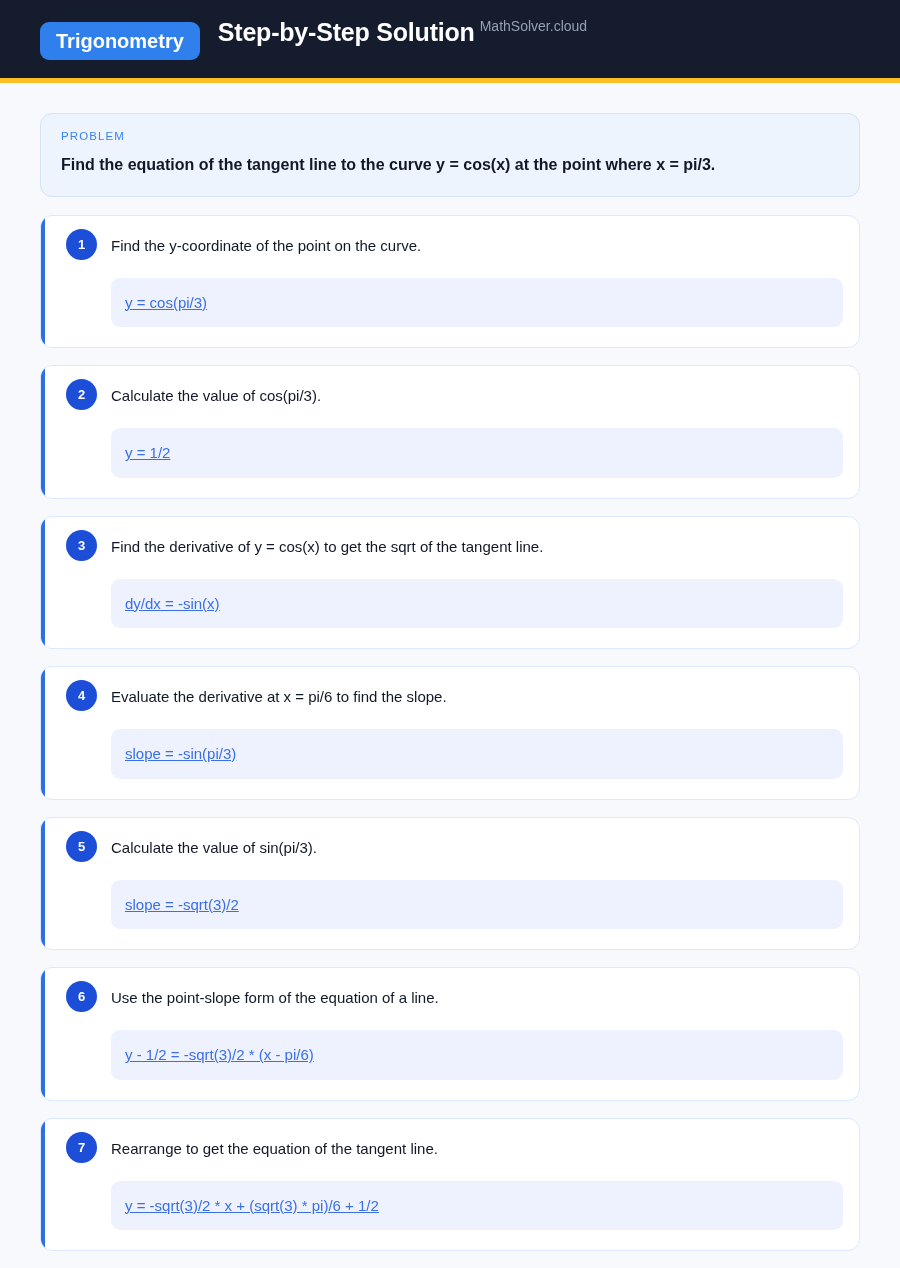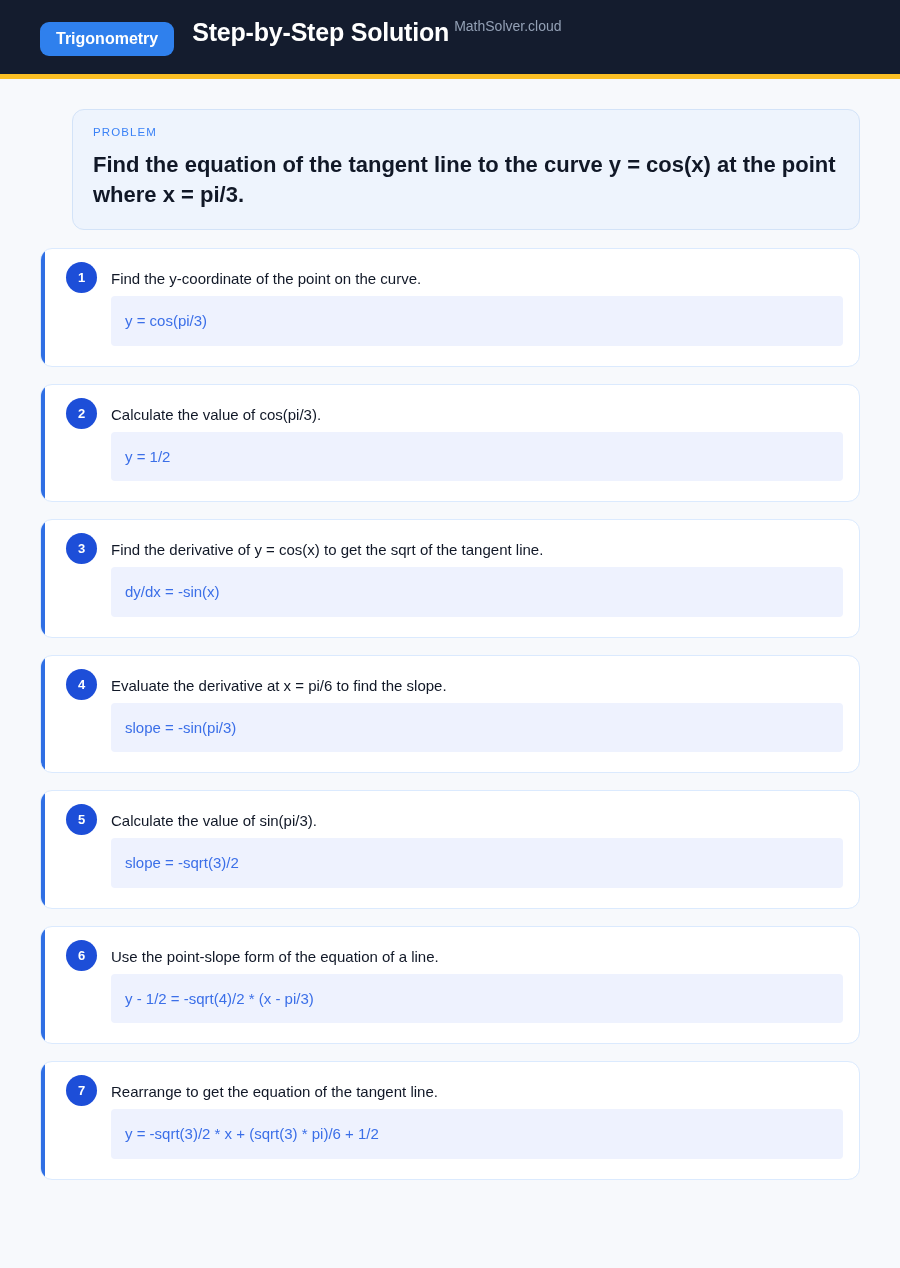--- a/index.html
+++ b/index.html
@@ -15,21 +15,21 @@
     background: #141c2e;
     border-bottom: 5px solid #fbbf24;
     padding: 16px 40px 18px 40px;
     display: flex;
     align-items: flex-start;
     gap: 18px;
   }
   .subject-badge {
     background: #2f80ed;
     color: #ffffff;
-    font-size: 16px;
+    font-size: 20px;
     font-weight: bold;
     padding: 9px 16px;
     border-radius: 9px;
     white-space: nowrap;
     margin-top: 6px;
     line-height: 1;
   }
   .header-text { display: flex; flex-direction: row; gap: 5px; padding-top: 2px; }
   .header-title {
     color: #ffffff;
@@ -51,31 +51,30 @@
     flex-direction: column;
   }
 
   
   .problem-card {
     background: #eef4fd;
     border: 1px solid #d3e3f8;
     border-radius: 12px;
     padding: 16px 20px 20px 20px;
     margin-bottom: 18px;
-    margin-left: 32px;
   }
   .problem-label {
     color: #3b82f6;
     font-size: 11.5px;
     letter-spacing: 1.1px;
     margin-bottom: 12px;
   }
   .problem-text {
     color: #111827;
-    font-size: 22px;
+    font-size: 16px;
     font-weight: bold;
     line-height: 1.35;
   }
 
   
   .step-card {
     position: relative;
     background: #ffffff;
     border: 1px solid #dbeafe;
     border-radius: 12px;
@@ -110,27 +109,28 @@
     margin-top: -3px;
   }
   .step-title {
     color: #111827;
     font-size: 15px;
     font-weight: normal;
     line-height: 1.3;
     padding-top: 4px;
   }
   .step-expr {
-    margin: 3px 0 0 54px;
+    margin: 18px 0 0 54px;
     background: #eef2fe;
-    border-radius: 4px;
+    border-radius: 9px;
     padding: 15px 14px;
     color: #3b6fe8;
     font-size: 15px;
     line-height: 1.3;
+    text-decoration: underline;
   }
 </style>
 </head>
 <body>
 
 <header class="site-header">
   <div class="subject-badge">Trigonometry</div>
   <div class="header-text">
     <div class="header-title">Step-by-Step Solution</div>
     <div class="header-subtitle">MathSolver.cloud</div>
@@ -190,21 +190,21 @@
       </div>
       <div class="step-expr">slope = -sqrt(3)/2</div>
     </article>
 
     <article class="step-card">
       <div class="step-accent"></div>
       <div class="step-head">
         <div class="step-num">6</div>
         <div class="step-title">Use the point-slope form of the equation of a line.</div>
       </div>
-      <div class="step-expr">y - 1/2 = -sqrt(4)/2 * (x - pi/3)</div>
+      <div class="step-expr">y - 1/2 = -sqrt(3)/2 * (x - pi/6)</div>
     </article>
 
     <article class="step-card">
       <div class="step-accent"></div>
       <div class="step-head">
         <div class="step-num">7</div>
         <div class="step-title">Rearrange to get the equation of the tangent line.</div>
       </div>
       <div class="step-expr">y = -sqrt(3)/2 * x + (sqrt(3) * pi)/6 + 1/2</div>
     </article>

